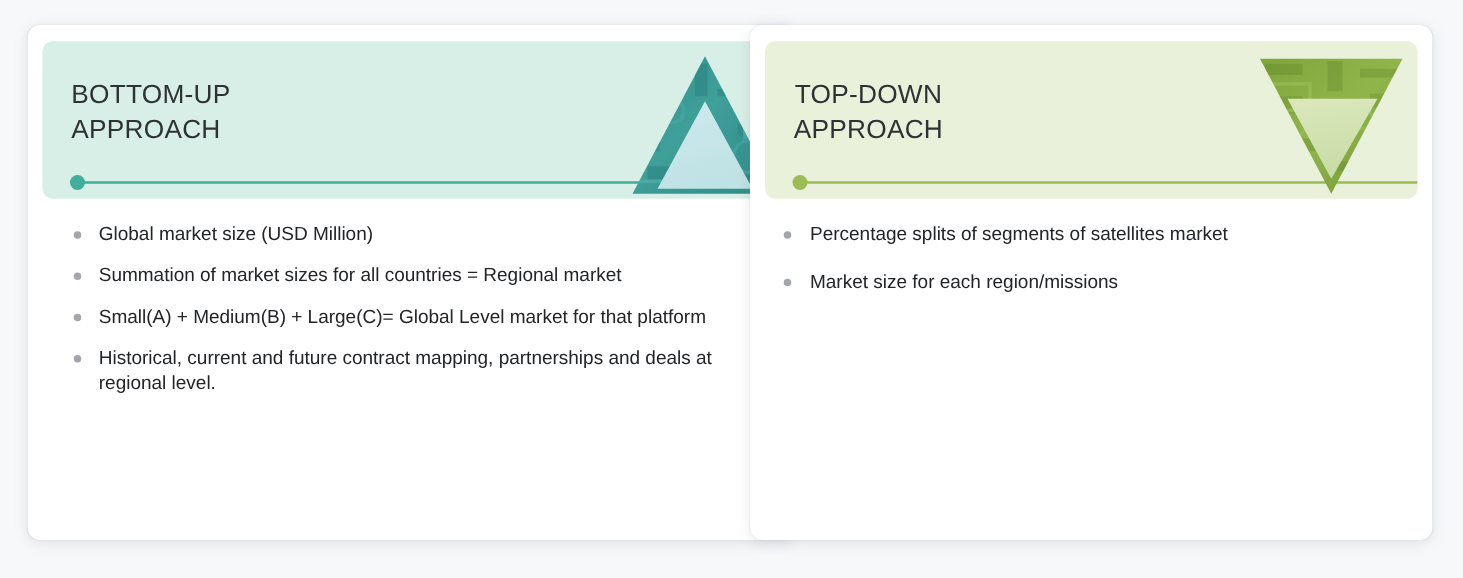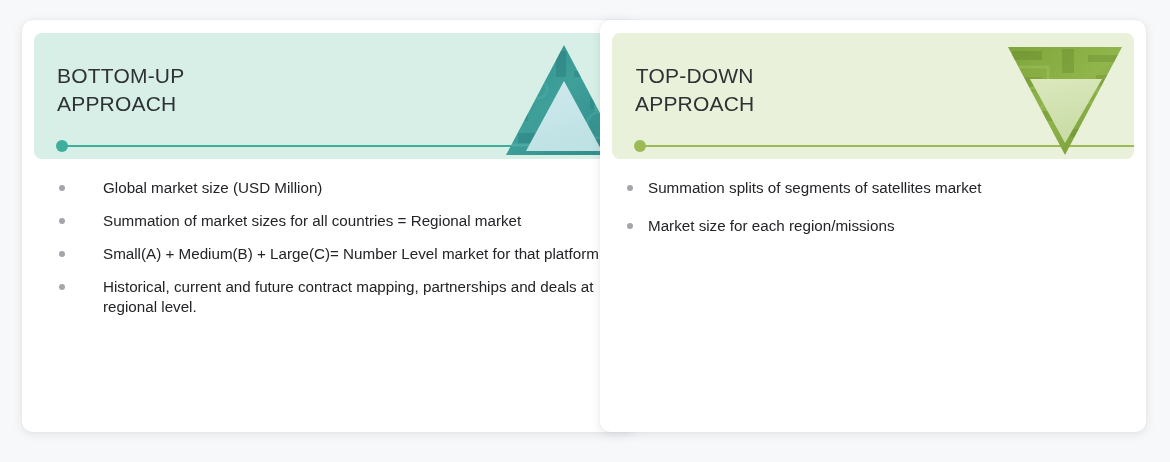--- a/index.html
+++ b/index.html
@@ -94,21 +94,21 @@
     position: absolute;
     left: 0;
     right: 0;
     top: 158px;
     padding: 0 18px 0 0;
     list-style: none;
     margin: 0;
   }
   .bullet {
     position: relative;
-    padding-left: 81px;
+    padding-left: 57px;
     margin-bottom: 13px;
     font-size: 15.2px;
     line-height: 20px;
     color: #222427;
   }
   .card.right .bullet { padding-left: 48px; }
   .bullet::before {
     content: "";
     position: absolute;
     left: 37px;
@@ -167,21 +167,21 @@
             <path d="M112 44 H92 V70" fill="none" stroke="#6fc6c0" stroke-width="3"></path>
           </g>
           <polygon points="60,40 98,110 22,110" fill="url(#tealInner)"></polygon>
         </svg>
       </div>
     </div>
 
     <ul class="bullets">
       <li class="bullet">Global market size (USD Million)</li>
       <li class="bullet">Summation of market sizes for all countries = Regional market</li>
-      <li class="bullet">Small(A) + Medium(B) + Large(C)= Number Level market for that platform</li>
+      <li class="bullet">Small(A) + Medium(B) + Large(C)= Global Level market for that platform</li>
       <li class="bullet">Historical, current and future contract mapping, partnerships and deals at regional level.</li>
     </ul>
   </div>
 
   <div class="card right">
 
     <div class="card-header">
 
       <div class="header-title">TOP-DOWN
 APPROACH</div>
@@ -218,18 +218,18 @@
             <circle cx="86" cy="62" r="8" fill="none" stroke="#a9c96e" stroke-width="3"></circle>
             <path d="M6 34 H44 V56 H74" fill="none" stroke="#b4d179" stroke-width="3"></path>
             <path d="M116 60 H96 V88" fill="none" stroke="#b4d179" stroke-width="3"></path>
           </g>
           <polygon points="26,46 98,46 61,110" fill="url(#greenInner)"></polygon>
         </svg>
       </div>
     </div>
 
     <ul class="bullets tight">
-      <li class="bullet">Summation splits of segments of satellites market</li>
+      <li class="bullet">Percentage splits of segments of satellites market</li>
       <li class="bullet">Market size for each region/missions</li>
     </ul>
   </div>
 
 </div>
 
 </body></html>

